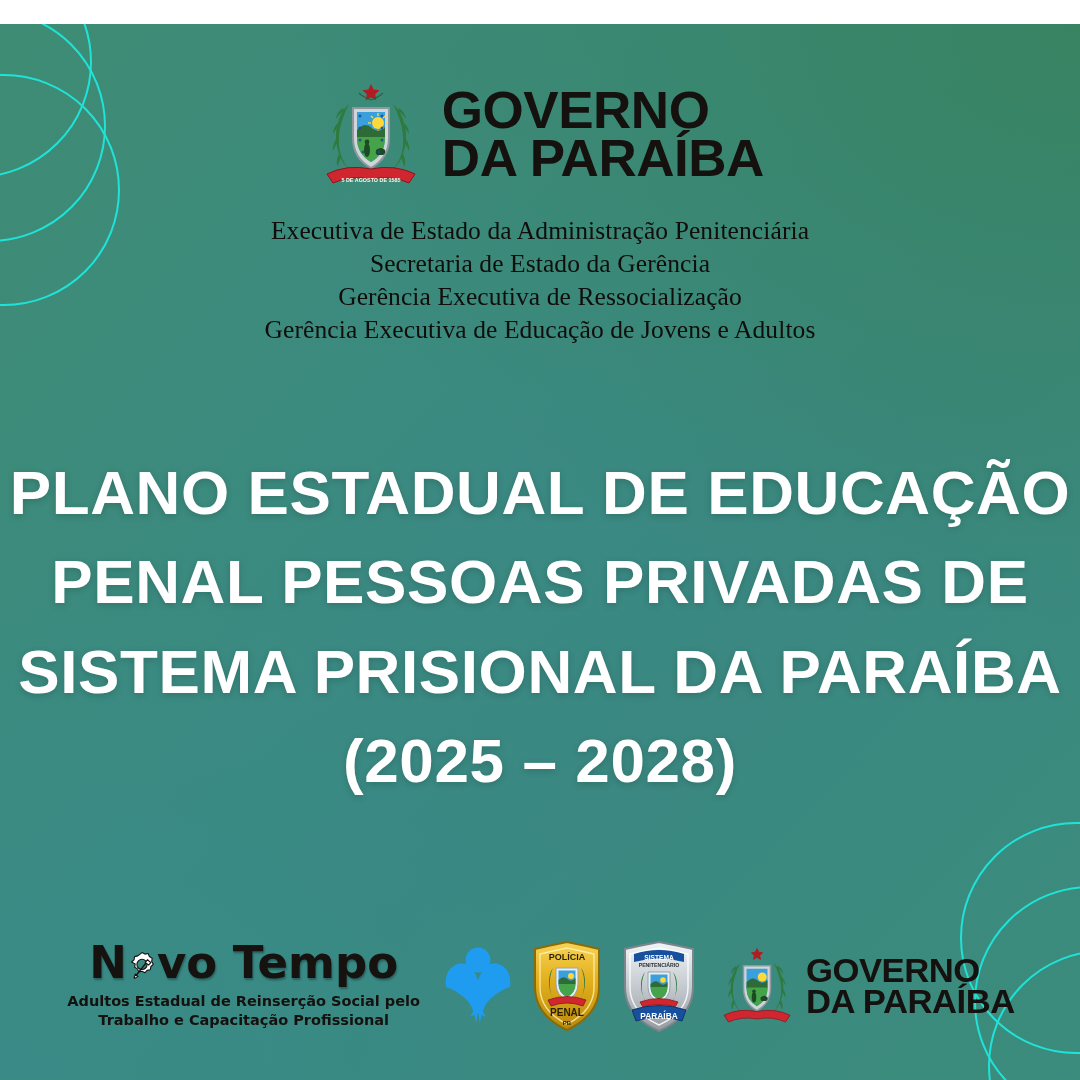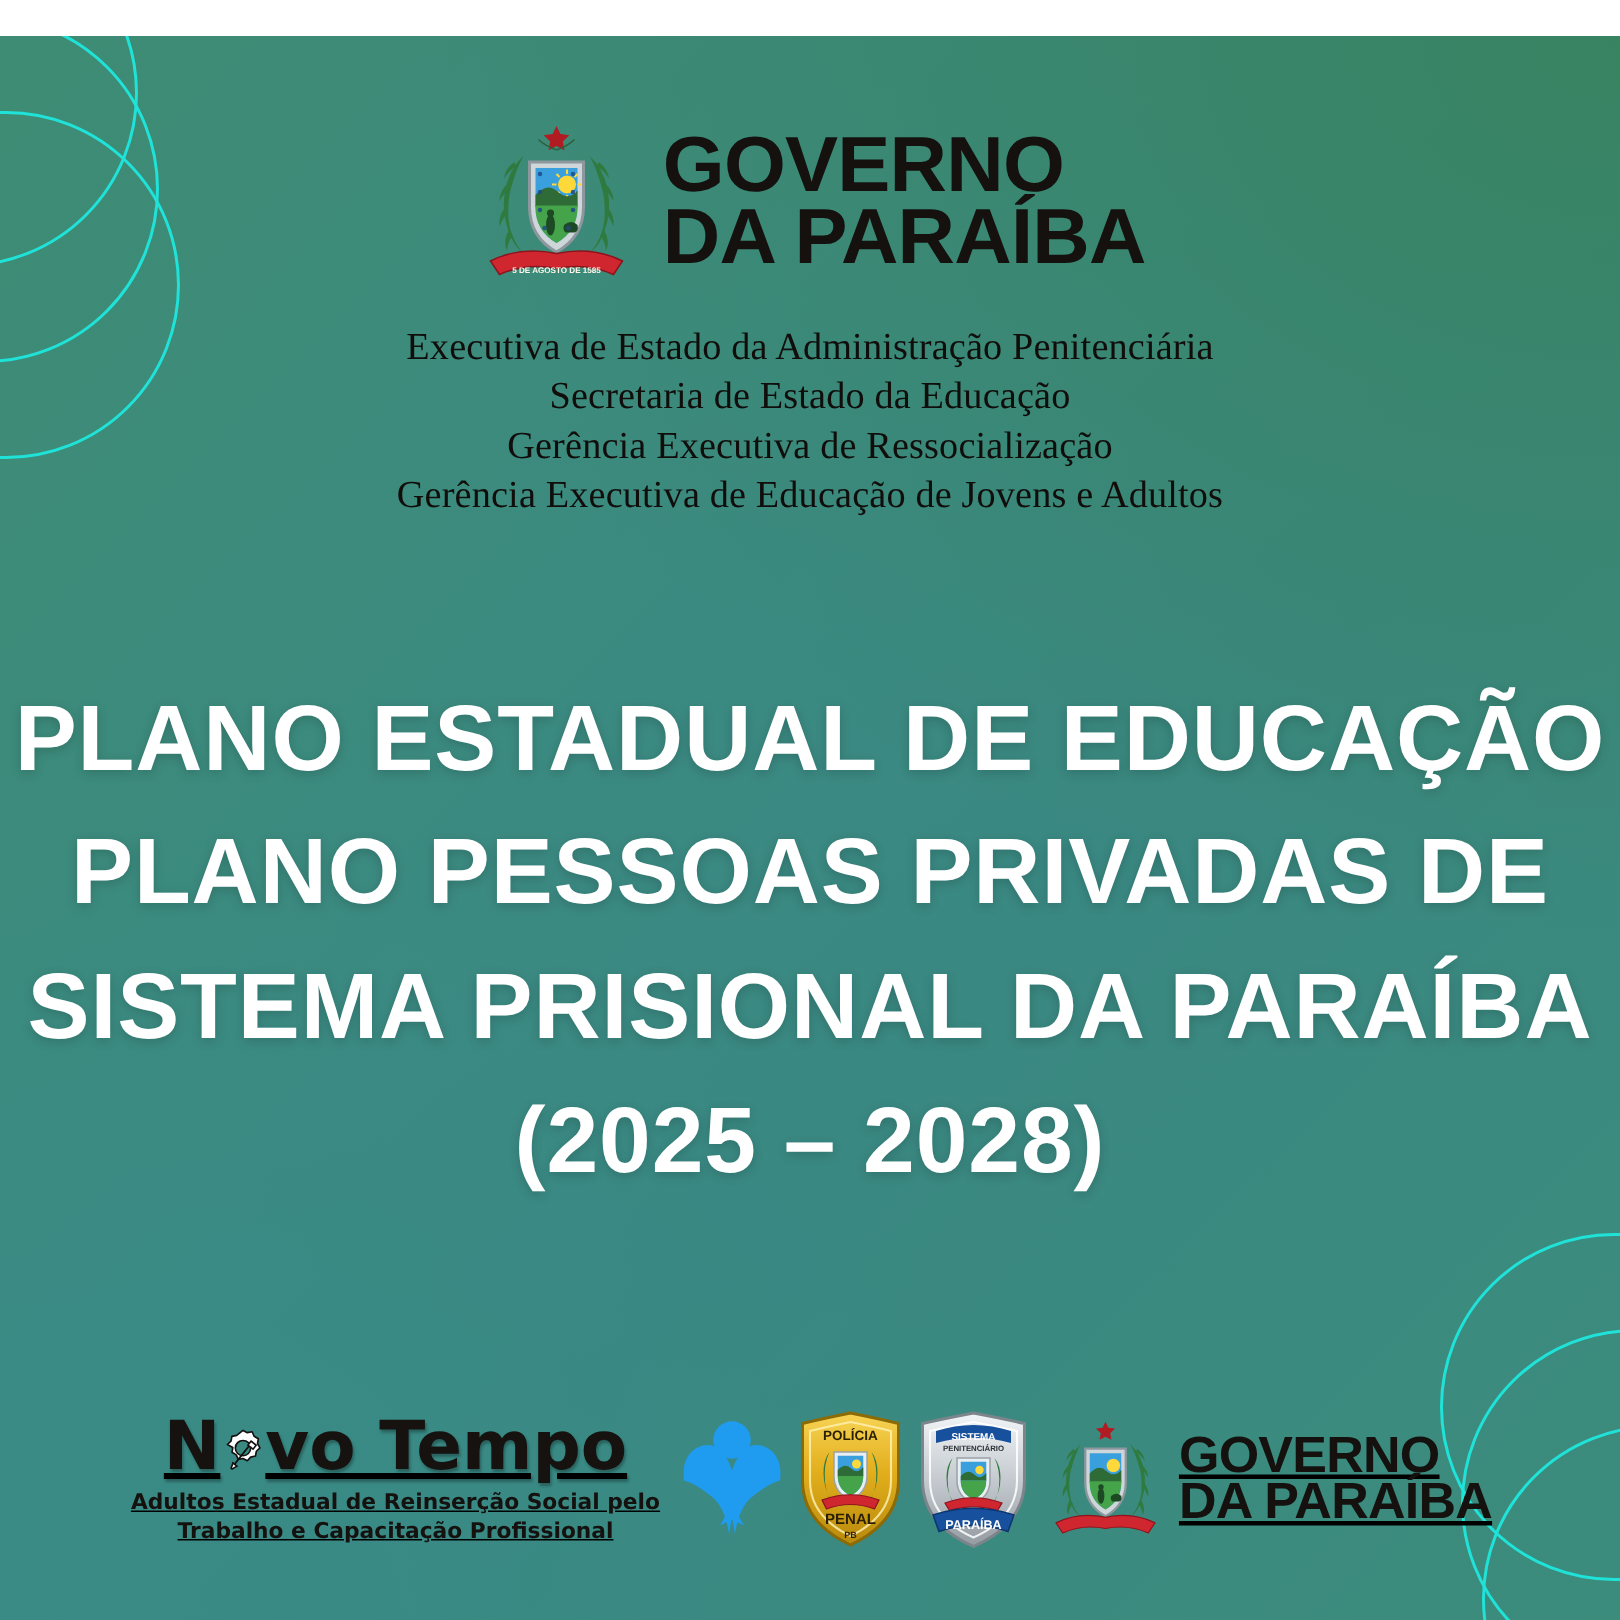--- a/index.html
+++ b/index.html
@@ -81,24 +81,22 @@
     letter-spacing:0.6px;
     text-shadow:0 2px 7px rgba(0,0,0,0.17);
   }
   #main-title div { white-space:nowrap; }
 
   
   #footer {
     position:absolute;
     left:0; right:0; bottom:72px;
     display:flex;
-    align-items:center;
     justify-content:center;
-    gap:6px;
-    text-decoration:underline;
+    gap:16px;
   }
 
   
   .novo-tempo { text-align:center; margin-right:6px; }
   .nt-word {
     position:relative;
     font-family:"DejaVu Sans", sans-serif;
     font-weight:bold;
     font-size:45px;
     color:#15120f;
@@ -217,29 +215,29 @@
       </span>
 
       <span class="gov-wordmark">
         <span class="l1">GOVERNO</span>
         <span class="l2">DA PARAÍBA</span>
       </span>
     </div>
 
     <div class="secretarias">
       <div>Executiva de Estado da Administração Penitenciária</div>
-      <div>Secretaria de Estado da Educação</div>
+      <div>Secretaria de Estado da Gerência</div>
       <div>Gerência Executiva de Ressocialização</div>
       <div>Gerência Executiva de Educação de Jovens e Adultos</div>
     </div>
   </div>
 
   <div id="main-title">
     <div>PLANO ESTADUAL DE EDUCAÇÃO</div>
-    <div>PLANO PESSOAS PRIVADAS DE</div>
+    <div>PENAL PESSOAS PRIVADAS DE</div>
     <div>SISTEMA PRISIONAL DA PARAÍBA</div>
     <div>(2025 – 2028)</div>
   </div>
 
   <div id="footer">
 
     <div class="novo-tempo">
       <div class="nt-word">
         <span>N</span><span class="nt-gear"><svg width="34" height="34" viewBox="0 0 34 34" aria-hidden="true">
             <g fill="#ffffff" stroke="#141110" stroke-width="1.1" stroke-linejoin="round">

